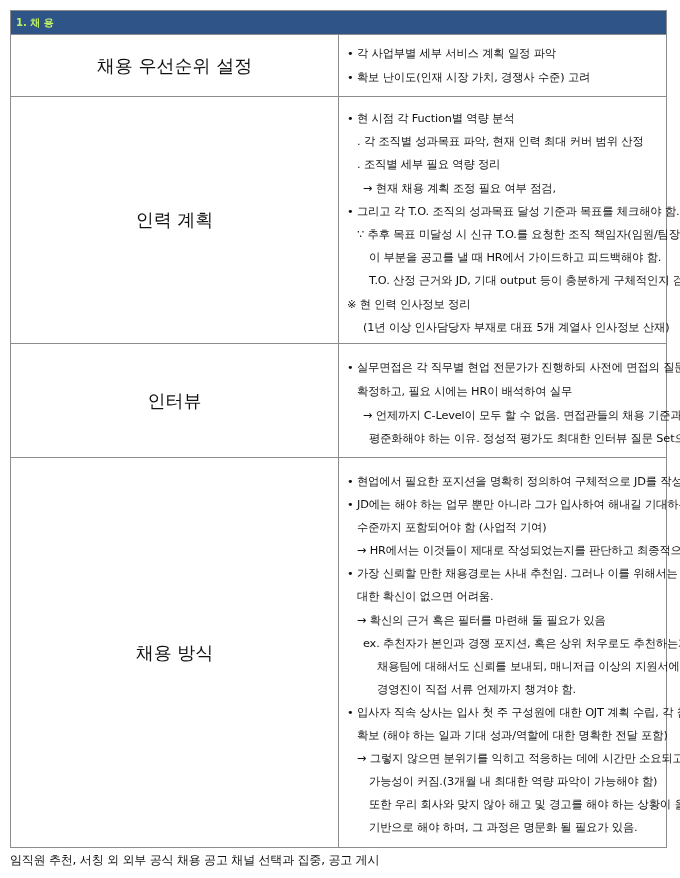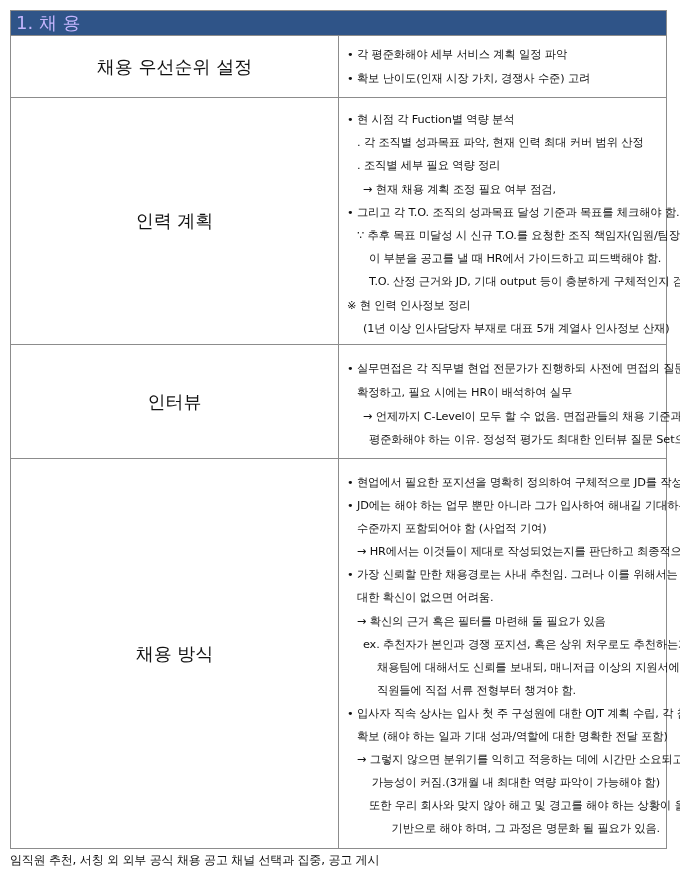--- a/index.html
+++ b/index.html
@@ -10,41 +10,42 @@
   }
   .doc-table {
     position: absolute; left: 10px; top: 10px; width: 657px;
     border-collapse: collapse; table-layout: fixed;
   }
   .doc-table td {
     border: 1px solid #8c8c8c;
     padding: 0;
   }
   .hdr {
-    background: #2f5488; color: #c4b5fd;
-    font-size: 18px; height: 23px; padding-left: 5px !important;
+    background: #2f5488; color: #bef264;
+    font-size: 10px; height: 23px; padding-left: 5px !important;
     border-left: 1px solid #6b6b6b; border-right: 1px solid #6b6b6b;
     border-top: 2px solid #8c8c8c;
     vertical-align: middle;
+    font-weight: bold;
   }
   .lbl {
     width: 143px; text-align: center; vertical-align: middle;
     font-size: 18px;
   }
   .body {
     vertical-align: top;
     font-size: 11.3px;
     padding: 8px 6px 0 8px !important;
     line-height: 23.2px;
   }
   .ln { white-space: nowrap; letter-spacing: -0.15px; }
   .i1 { padding-left: 0; }
   .i2 { padding-left: 10px; }
   .i3 { padding-left: 16px; }
-  .i4 { padding-left: 22px; text-align: right; }
+  .i4 { padding-left: 22px; }
   .i5 { padding-left: 30px; }
   .r1 { height: 62px; }
   .r2 { height: 247px; }
   .r3 { height: 114px; }
   .r4 { height: 390px; }
   .r1 .body { padding-top: 7px !important; line-height: 24px; }
   .r2 .body { padding-top: 10px !important; line-height: 23.2px; }
   .r3 .body { padding-top: 12px !important; line-height: 23.8px; }
   .r4 .body { padding-top: 12px !important; line-height: 23.1px; }
   .footer {
@@ -57,21 +58,21 @@
 
 <table class="doc-table">
   <tbody>
       <tr>
     <td class="hdr" colspan="2">1. 채 용</td>
   </tr>
 
   <tr class="r1">
     <td class="lbl">채용 우선순위 설정</td>
     <td class="body">
-      <div class="ln i1">• 각 평준화해야 세부 서비스 계획 일정 파악</div>
+      <div class="ln i1">• 각 사업부별 세부 서비스 계획 일정 파악</div>
       <div class="ln i1">• 확보 난이도(인재 시장 가치, 경쟁사 수준) 고려</div>
     </td>
   </tr>
 
   <tr class="r2">
     <td class="lbl">인력 계획</td>
     <td class="body">
       <div class="ln i1">• 현 시점 각 Fuction별 역량 분석</div>
       <div class="ln i2">. 각 조직별 성과목표 파악, 현재 인력 최대 커버 범위 산정</div>
       <div class="ln i2">. 조직별 세부 필요 역량 정리</div>
@@ -100,21 +101,21 @@
     <td class="body">
       <div class="ln i1">• 현업에서 필요한 포지션을 명확히 정의하여 구체적으로 JD를 작성해야 함</div>
       <div class="ln i1">• JD에는 해야 하는 업무 뿐만 아니라 그가 입사하여 해내길 기대하는 Output의</div>
       <div class="ln i2">수준까지 포함되어야 함 (사업적 기여)</div>
       <div class="ln i2">→ HR에서는 이것들이 제대로 작성되었는지를 판단하고 최종적으로 공고</div>
       <div class="ln i1">• 가장 신뢰할 만한 채용경로는 사내 추천임. 그러나 이를 위해서는 자사 직원들에</div>
       <div class="ln i2">대한 확신이 없으면 어려움.</div>
       <div class="ln i2">→ 확신의 근거 혹은 필터를 마련해 둘 필요가 있음</div>
       <div class="ln i3">ex. 추천자가 본인과 경쟁 포지션, 혹은 상위 처우로도 추천하는가.</div>
       <div class="ln i5">채용팀에 대해서도 신뢰를 보내되, 매니저급 이상의 지원서에 대해서는</div>
-      <div class="ln i5">직원들에 직접 서류 전형부터 챙겨야 함.</div>
+      <div class="ln i5">경영진이 직접 서류 언제까지 챙겨야 함.</div>
       <div class="ln i1">• 입사자 직속 상사는 입사 첫 주 구성원에 대한 OJT 계획 수립, 각 참여자 일정 등 지원</div>
       <div class="ln i2">확보 (해야 하는 일과 기대 성과/역할에 대한 명확한 전달 포함)</div>
       <div class="ln i2">→ 그렇지 않으면 분위기를 익히고 적응하는 데에 시간만 소요되고 시행착오</div>
       <div class="ln i4">가능성이 커짐.(3개월 내 최대한 역량 파악이 가능해야 함)</div>
       <div class="ln i4">또한 우리 회사와 맞지 않아 해고 및 경고를 해야 하는 상황이 올 때 이를</div>
       <div class="ln i4">기반으로 해야 하며, 그 과정은 명문화 될 필요가 있음.</div>
     </td>
   </tr>
 </tbody>
   </table>

